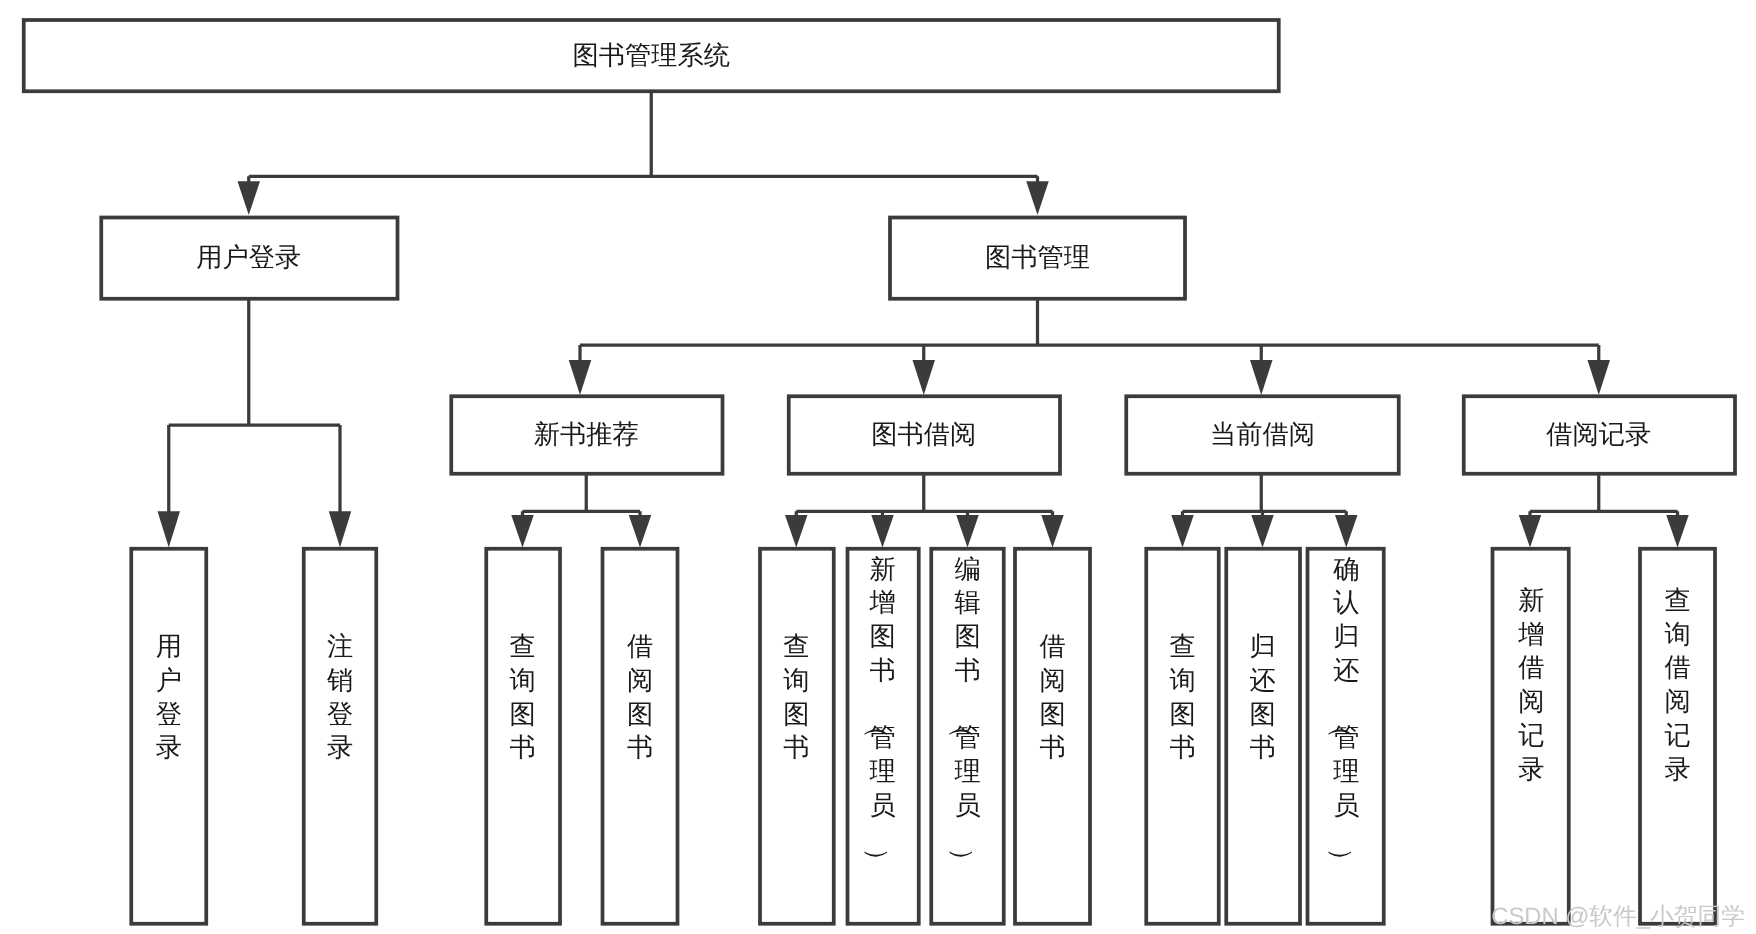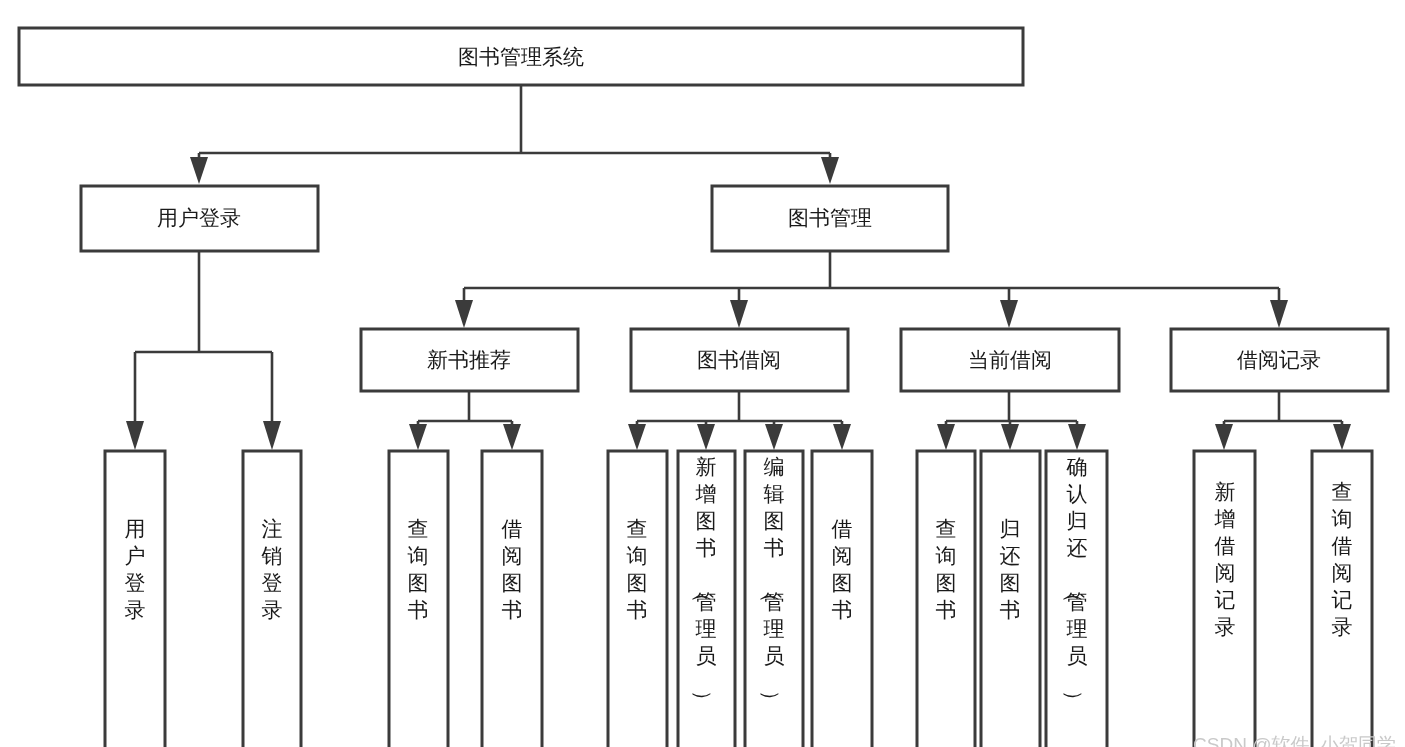--- a/index.html
+++ b/index.html
@@ -10,21 +10,21 @@
   body {
     width: 1405px;
     height: 747px;
     position: relative;
     overflow: hidden;
     font-family: "Liberation Sans", "DejaVu Sans", sans-serif;
   }
   #diagram-root {
     position: absolute;
     left: 0;
-    top: 16px;
+    top: 4px;
     width: 1405px;
     height: 724px;
   }
   svg {
     display: block;
   }
   .node-box {
     fill: #ffffff;
     stroke: #3b3b3b;
     stroke-width: 3;

